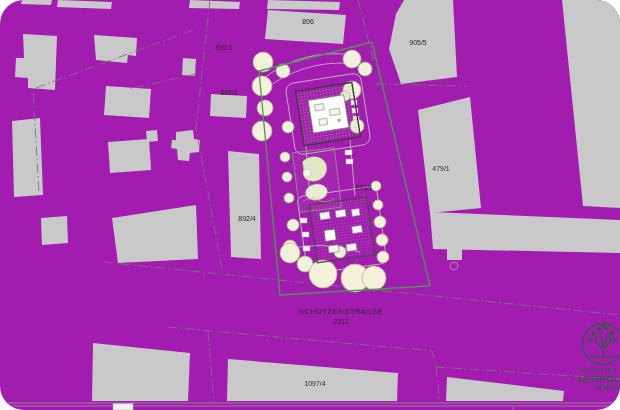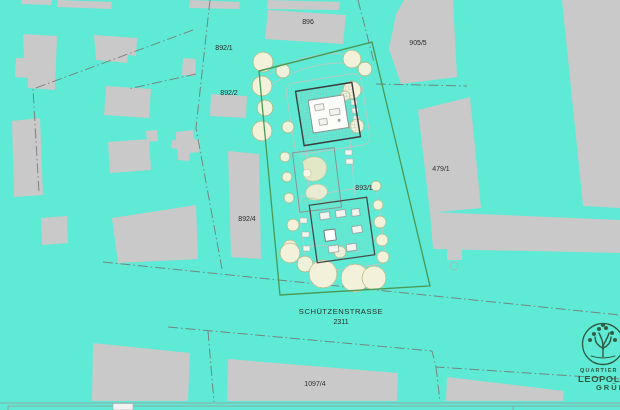--- a/index.html
+++ b/index.html
@@ -1,17 +1,17 @@
 <!DOCTYPE html>
 <html style="--building: #c9c9c9; --boundary: #4a9a55; --treefill: #f4f1da; --treestroke: #b4ba85; --line: #787878; --label: #2b2b2b; --logo: #2f5b41;"><head>
 <meta charset="utf-8">
 <style>
   html,body{margin:0;padding:0;background:#ffffff;}
   body{font-family:"Liberation Sans",sans-serif;}
-  #stage{position:relative;width:620px;height:410px;background:#5eead4;overflow:hidden;}
+  #stage{position:relative;width:620px;height:410px;background:#a21caf;overflow:hidden;border-radius:24px;}
   svg{display:block}
   .bld{fill:var(--building);stroke:none}
   .dash{stroke:var(--line);stroke-width:0.9;fill:none;stroke-dasharray:10 3 1.5 3}
   .plabel{font-size:7px;fill:var(--label);}
   .street-name{font-size:7.6px;letter-spacing:0.5px;fill:var(--label);}
   .street-num{font-size:7px;fill:var(--label);}
   .path-line{stroke:#c6c6c6;fill:none;stroke-width:0.8}
   .tree{fill:var(--treefill);stroke:var(--treestroke);stroke-width:0.8}
   .tree2{fill:#eef2da;stroke:#a8b37e;stroke-width:0.8}
   .terr{fill:#f6f5ec;stroke:#adadad;stroke-width:0.5}

